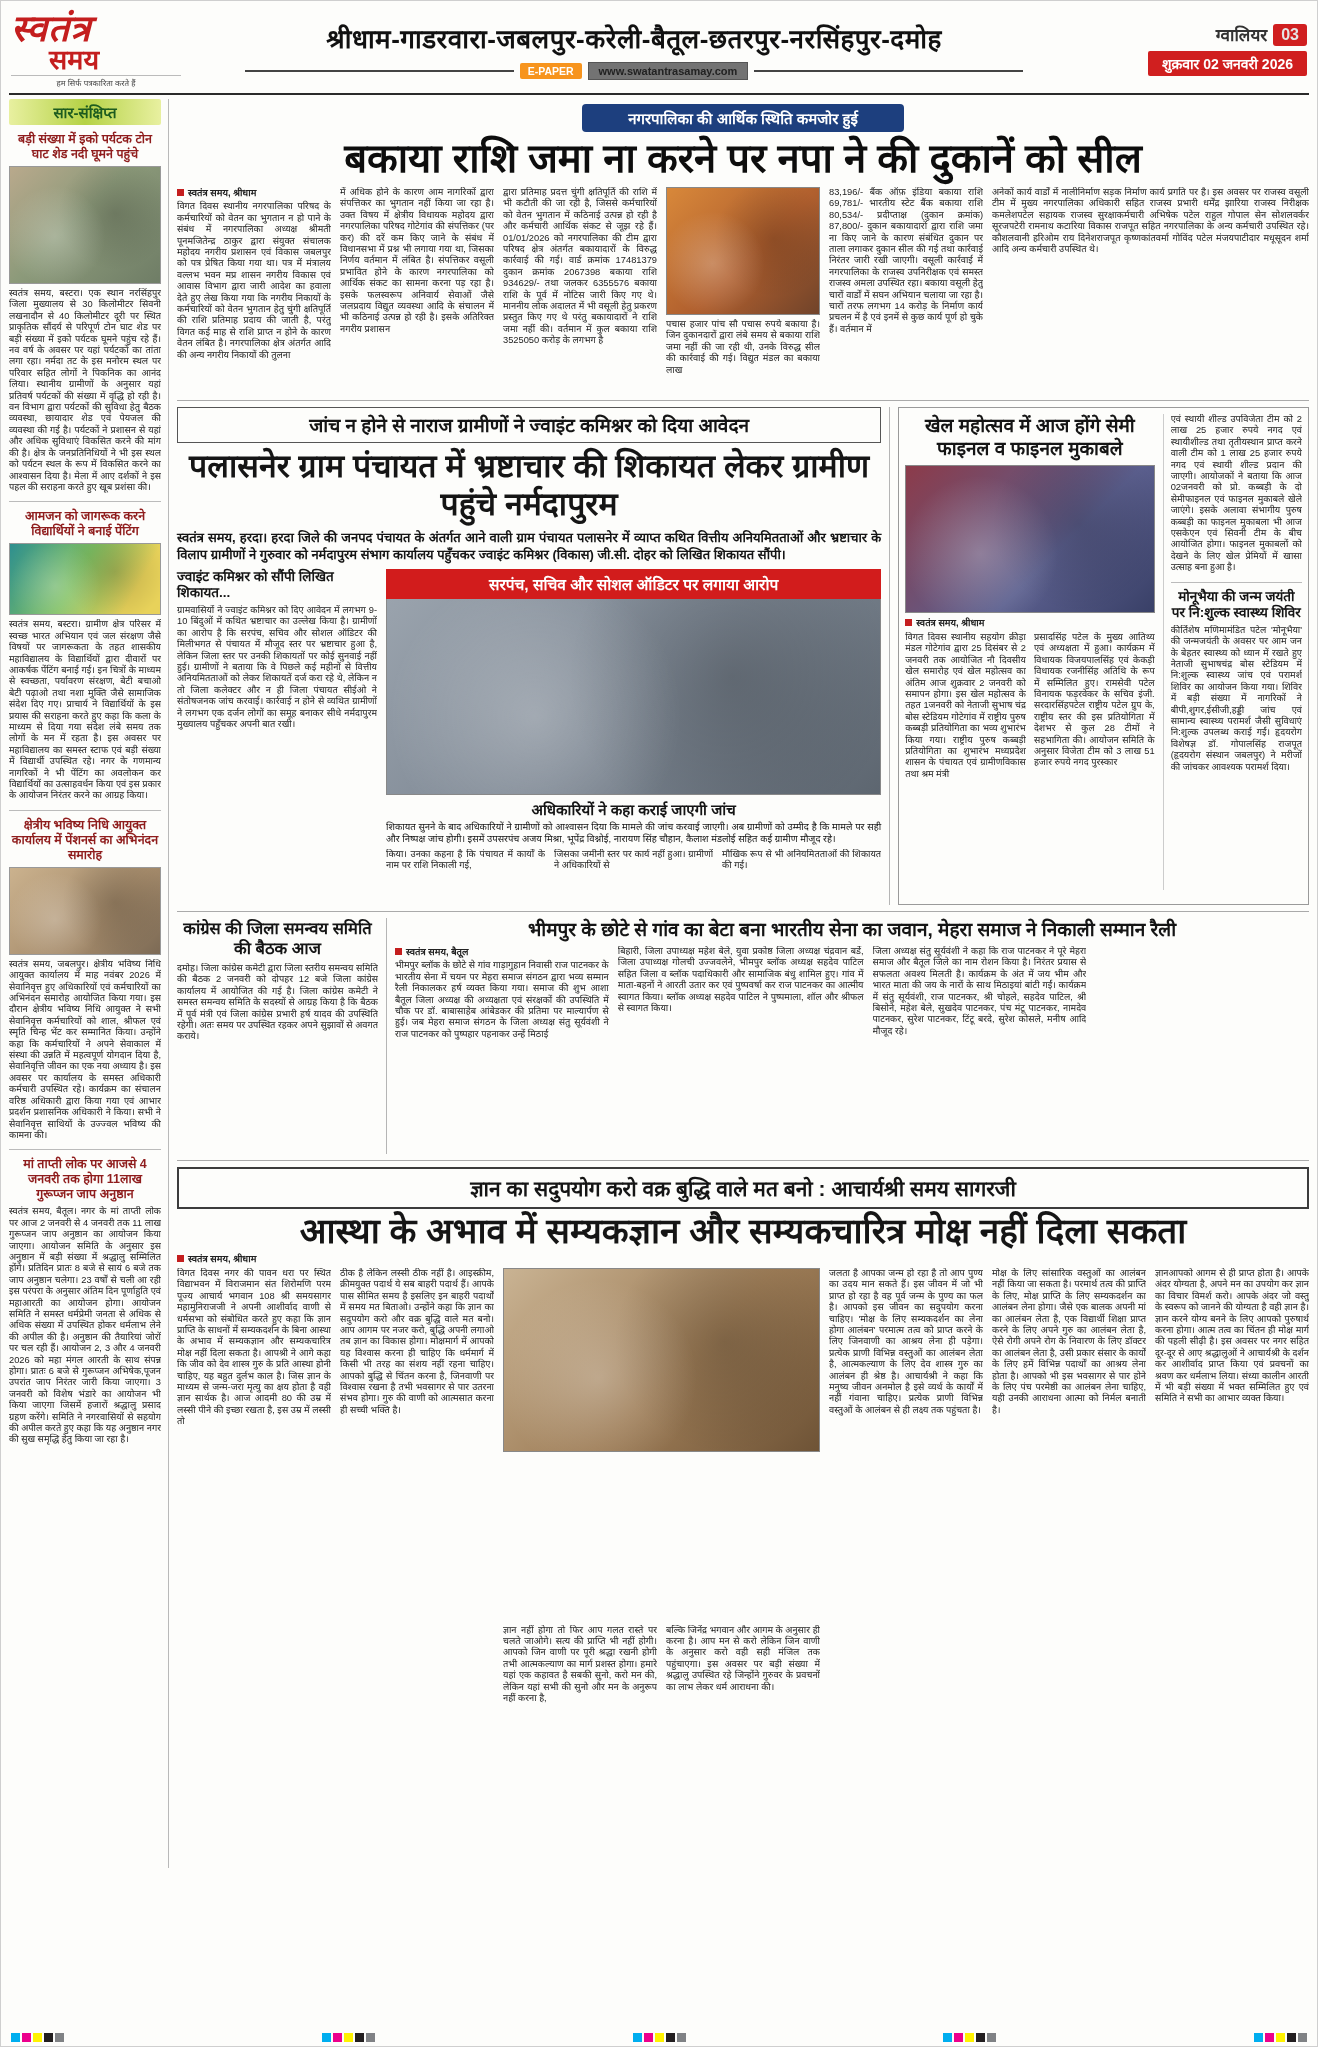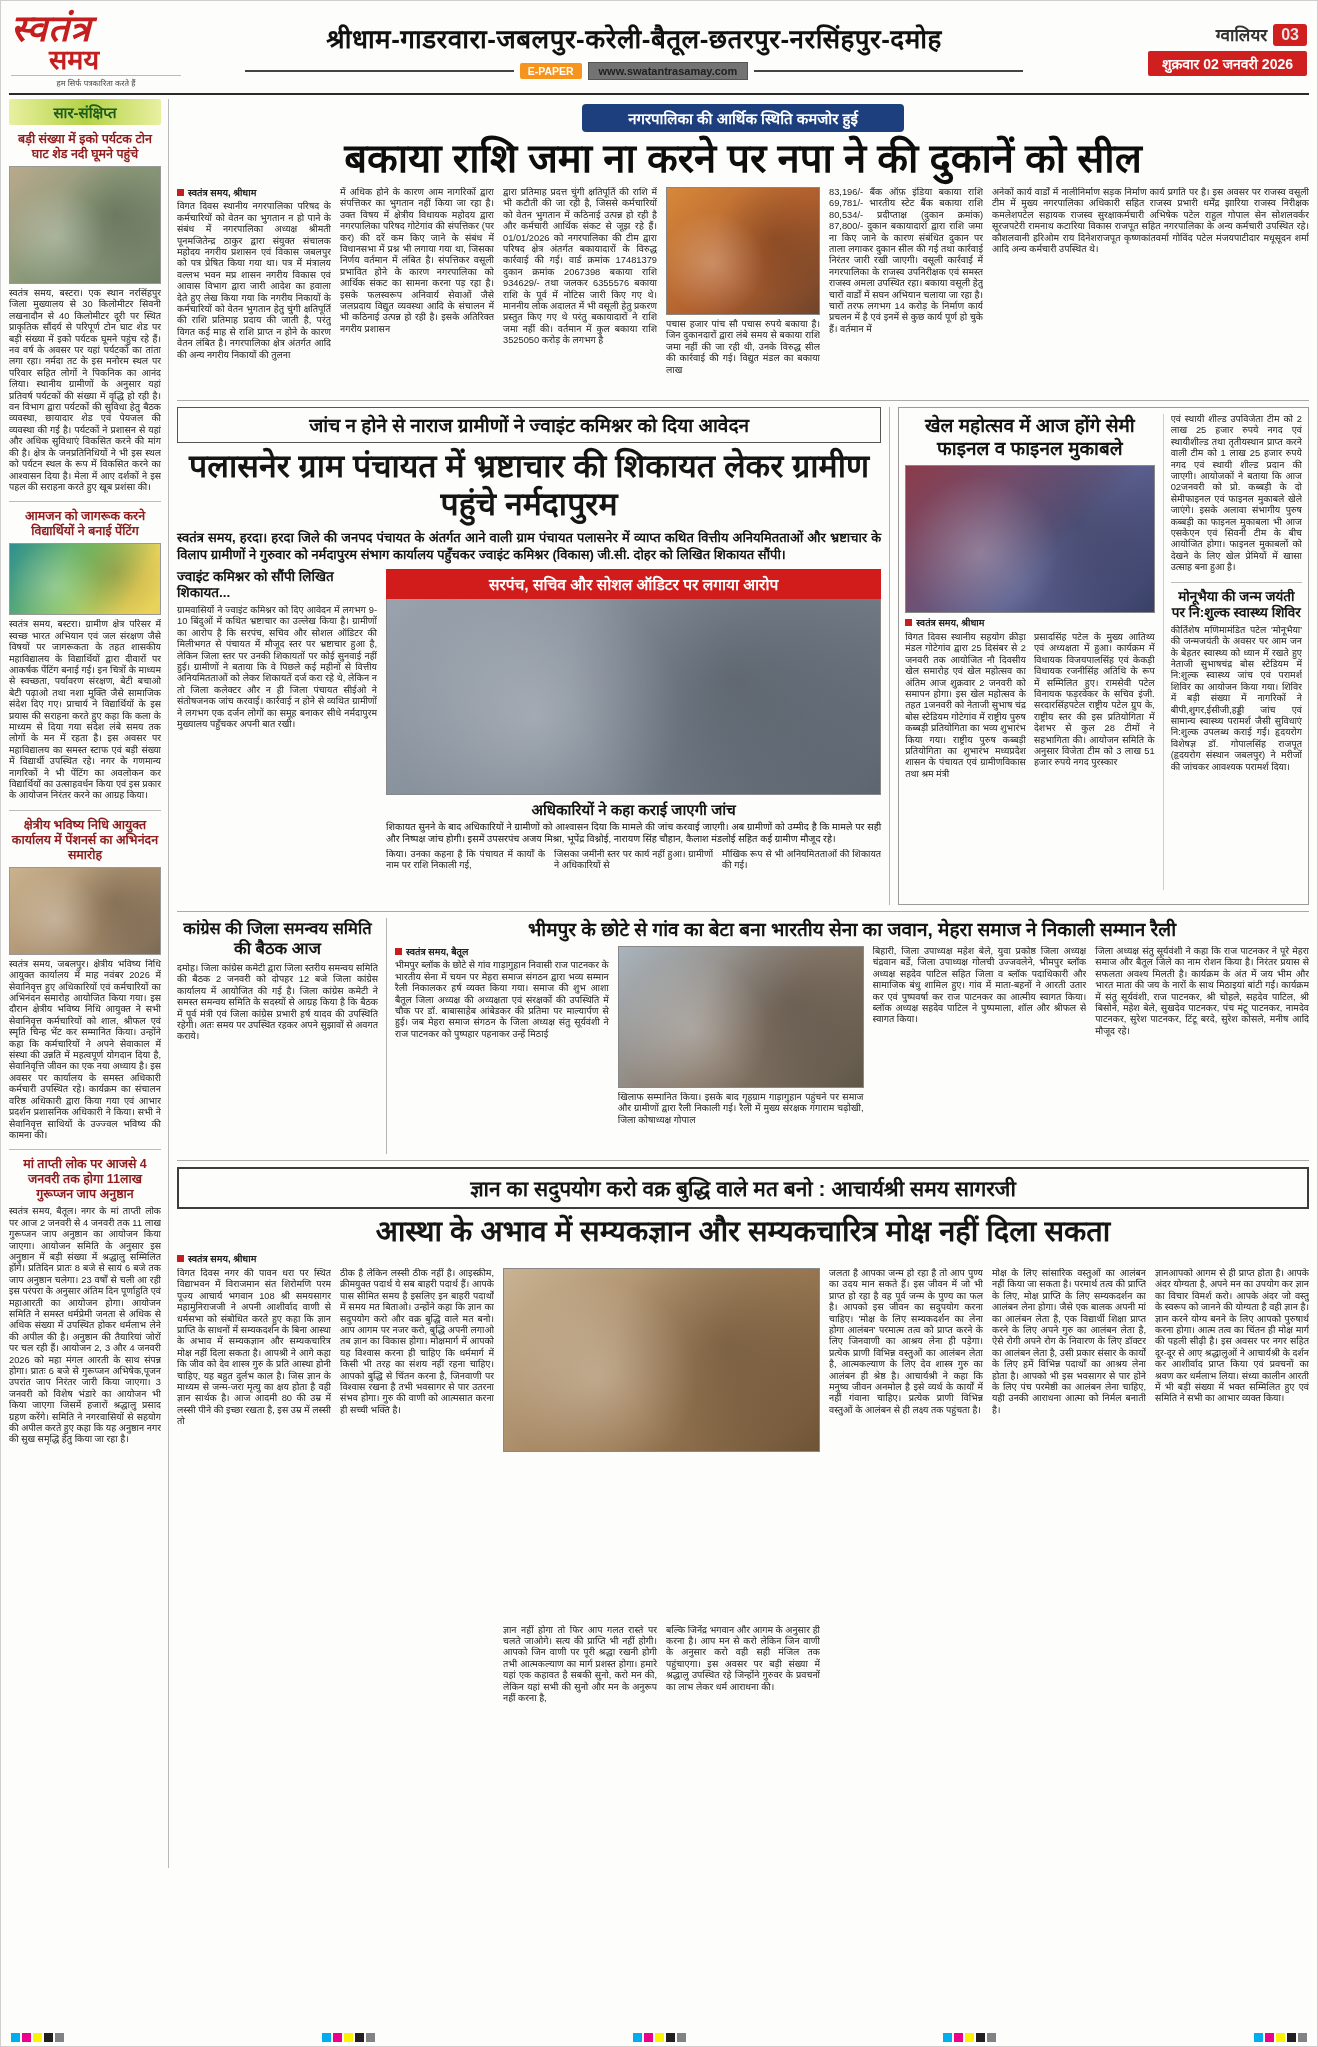--- a/index.html
+++ b/index.html
@@ -93,21 +93,21 @@
   .congress { flex:0 0 210px; border-right:1px solid #b5b5b5; padding-right:8px; }
   .cg-head { font-size:16.5px; font-weight:800; line-height:20px; text-align:center; margin-bottom:5px; }
   .army { flex:1; min-width:0; }
   .ar-head { font-size:19px; font-weight:800; line-height:23px; text-align:center; margin-bottom:5px; }
   .ar-grid { display:grid; grid-template-columns:1fr 1.15fr 1fr 1fr; gap:9px; height:208px; overflow:hidden; }
   .ar-photo { height:142px; border:1px solid #888; }
 
   
   .acharya { margin-top:6px; }
   .ach-banner { border:2px solid #3c3c3c; font-size:21px; font-weight:800; text-align:center; padding:5px 2px; margin-bottom:5px; }
-  .ach-head { font-size:29px; font-weight:800; text-align:center; line-height:34px; margin-bottom:4px; }
+  .ach-head { font-size:35px; font-weight:800; text-align:center; line-height:34px; margin-bottom:4px; }
   .ach-grid { display:grid; grid-template-columns:repeat(7,1fr); gap:9px; margin-top:3px; height:600px; overflow:hidden; }
   .ach-c1 { grid-column:1; grid-row:1/3; } .ach-c2 { grid-column:2; grid-row:1/3; }
   .ach-photo { grid-column:3/5; grid-row:1; height:184px; border:1px solid #888; }
   .ach-u1 { grid-column:3; grid-row:2; } .ach-u2 { grid-column:4; grid-row:2; }
   .ach-c5 { grid-column:5; grid-row:1/3; } .ach-c6 { grid-column:6; grid-row:1/3; } .ach-c7 { grid-column:7; grid-row:1/3; }
 
   
   .regmarks { position:absolute; left:0; right:0; bottom:4px; display:flex; justify-content:space-between; padding:0 10px; }
   .cmyk { display:flex; gap:2px; }
   .cmyk i { width:9px; height:9px; display:block; }
@@ -255,24 +255,20 @@
 
         <section class="army">
           <h3 class="ar-head">भीमपुर के छोटे से गांव का बेटा बना भारतीय सेना का जवान, मेहरा समाज ने निकाली सम्मान रैली</h3>
           <div class="ar-grid">
             <div class="bodytxt">
               <div class="byline">
                 <span class="bullet"></span>
                 <span>स्वतंत्र समय, बैतूल</span>
               </div>
               <span>भीमपुर ब्लॉक के छोटे से गांव गाड़ागुहान निवासी राज पाटनकर के भारतीय सेना में चयन पर मेहरा समाज संगठन द्वारा भव्य सम्मान रैली निकालकर हर्ष व्यक्त किया गया। समाज की शुभ आशा बैतूल जिला अध्यक्ष की अध्यक्षता एवं संरक्षकों की उपस्थिति में चौक पर डॉ. बाबासाहेब आंबेडकर की प्रतिमा पर माल्यार्पण से हुई। जब मेहरा समाज संगठन के जिला अध्यक्ष संतु सूर्यवंशी ने राज पाटनकर को पुष्पहार पहनाकर उन्हें मिठाई</span>
-            </div>
-            <div>
-              <div class="ar-photo ph ph-rally"></div>
-              <div class="bodytxt under-photo">खिलाफ सम्मानित किया। इसके बाद गृहग्राम गाड़ागुहान पहुंचने पर समाज और ग्रामीणों द्वारा रैली निकाली गई। रैली में मुख्य संरक्षक गंगाराम चढ़ोखी, जिला कोषाध्यक्ष गोपाल</div>
             </div>
             <div class="bodytxt">बिहारी, जिला उपाध्यक्ष महेश बेले, युवा प्रकोष्ठ जिला अध्यक्ष चंद्रवान बर्डे, जिला उपाध्यक्ष गोलची उज्जवलेने, भीमपुर ब्लॉक अध्यक्ष सहदेव पाटिल सहित जिला व ब्लॉक पदाधिकारी और सामाजिक बंधु शामिल हुए। गांव में माता-बहनों ने आरती उतार कर एवं पुष्पवर्षा कर राज पाटनकर का आत्मीय स्वागत किया। ब्लॉक अध्यक्ष सहदेव पाटिल ने पुष्पमाला, शॉल और श्रीफल से स्वागत किया।</div>
             <div class="bodytxt">जिला अध्यक्ष संतु सूर्यवंशी ने कहा कि राज पाटनकर ने पूरे मेहरा समाज और बैतूल जिले का नाम रोशन किया है। निरंतर प्रयास से सफलता अवश्य मिलती है। कार्यक्रम के अंत में जय भीम और भारत माता की जय के नारों के साथ मिठाइयां बांटी गईं। कार्यक्रम में संतु सूर्यवंशी, राज पाटनकर, श्री चोहले, सहदेव पाटिल, श्री बिसोने, महेश बेले, सुखदेव पाटनकर, पंच मंटू पाटनकर, नामदेव पाटनकर, सुरेश पाटनकर, टिंटू बरदे, सुरेश कोसले, मनीष आदि मौजूद रहे।</div>
           </div>
         </section>
       </div>
 
       <section class="acharya">
         <div class="ach-banner">ज्ञान का सदुपयोग करो वक्र बुद्धि वाले मत बनो : आचार्यश्री समय सागरजी</div>
         <h2 class="ach-head">आस्था के अभाव में सम्यकज्ञान और सम्यकचारित्र मोक्ष नहीं दिला सकता</h2>

